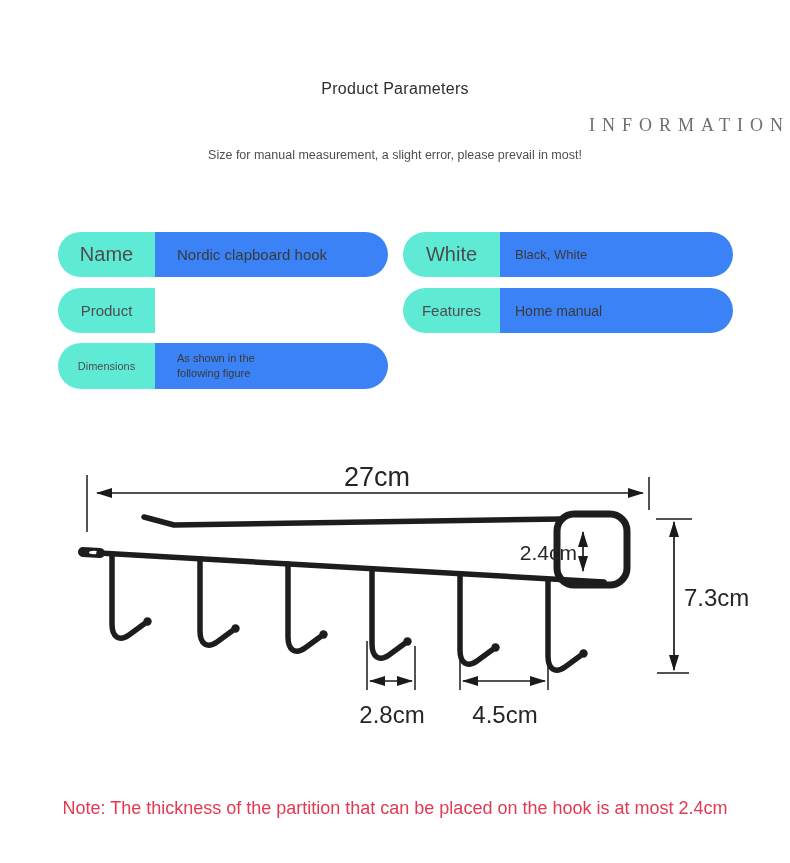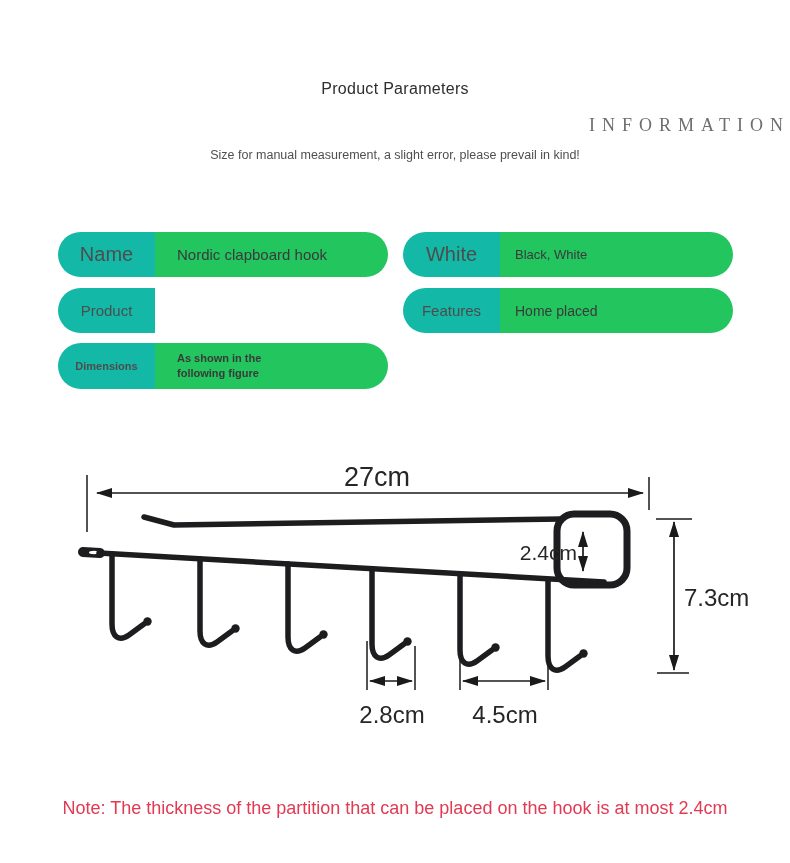--- a/index.html
+++ b/index.html
@@ -9,29 +9,29 @@
   .title{position:absolute;top:80px;left:0;width:100%;text-align:center;
          font-size:16px;color:#2e2e2e;letter-spacing:.3px;}
   .info-heading{position:absolute;top:115px;left:0;width:100%;text-align:right;
          font-family:"Liberation Serif","DejaVu Serif",serif;font-size:18px;color:#6e6e6e;
          letter-spacing:7px;text-indent:7px;}
   .measure-note{position:absolute;top:148px;left:0;width:100%;text-align:center;
          font-size:12.5px;color:#4f4f4f;}
 
   .params{position:absolute;top:232px;left:58px;width:675px;}
   .param-row{position:absolute;display:flex;border-radius:23px;overflow:hidden;height:45px;}
-  .param-row .label{width:97px;background:#14b8a6;display:flex;align-items:center;justify-content:center;
+  .param-row .label{width:97px;background:#5eead4;display:flex;align-items:center;justify-content:center;
          color:#4d4d4d;flex-shrink:0;}
-  .param-row .value{flex:1;background:#22c55e;display:flex;align-items:center;padding-left:22px;color:#3a3a3a;}
+  .param-row .value{flex:1;background:#3b82f6;display:flex;align-items:center;padding-left:22px;color:#3a3a3a;}
 
   .row-name {top:0;left:0;width:330px;}
   .row-color{top:0;left:345px;width:330px;}
   .row-material{top:56px;left:0;width:330px;}
   .row-features{top:56px;left:345px;width:330px;}
-  .row-dimensions{top:111px;left:0;width:330px;height:46px;font-weight:bold;}
+  .row-dimensions{top:111px;left:0;width:330px;height:46px;}
 
   .row-name .label,.row-color .label{font-size:20px;}
   .row-material .label,.row-features .label{font-size:15px;}
   .row-dimensions .label{font-size:11px;}
   .row-name .value{font-size:15px;}
   .row-color .value{font-size:13px;padding-left:15px;text-align:center;}
   .row-material .value{font-size:15px;}
   .row-features .value{font-size:14px;padding-left:15px;}
   .row-dimensions .value{font-size:11px;line-height:1.35;}
   .row-dimensions .value span{max-width:120px;display:inline-block;}
@@ -45,37 +45,37 @@
   .tick{stroke:#1a1a1a;stroke-width:1.5;}
   .wire{stroke:#1d1d1f;fill:none;stroke-linecap:round;stroke-linejoin:round;}
 </style>
 </head>
 <body>
 
 <div class="page">
 
   <div class="title">Product Parameters</div>
   <div class="info-heading">INFORMATION</div>
-  <div class="measure-note">Size for manual measurement, a slight error, please prevail in kind!</div>
+  <div class="measure-note">Size for manual measurement, a slight error, please prevail in most!</div>
 
   <div class="params">
     <div class="param-row row-name">
       <div class="label">Name</div>
       <div class="value">Nordic clapboard hook</div>
     </div>
     <div class="param-row row-color">
       <div class="label">White</div>
       <div class="value">Black, White</div>
     </div>
     <div class="param-row row-material">
       <div class="label">Product</div>
     </div>
     <div class="param-row row-features">
       <div class="label">Features</div>
-      <div class="value">Home placed</div>
+      <div class="value">Home manual</div>
     </div>
     <div class="param-row row-dimensions">
       <div class="label">Dimensions</div>
       <div class="value">
         <span>As shown in the following figure</span>
       </div>
     </div>
   </div>
 
   <svg class="diagram" viewBox="0 0 790 380" xmlns="http://www.w3.org/2000/svg">

